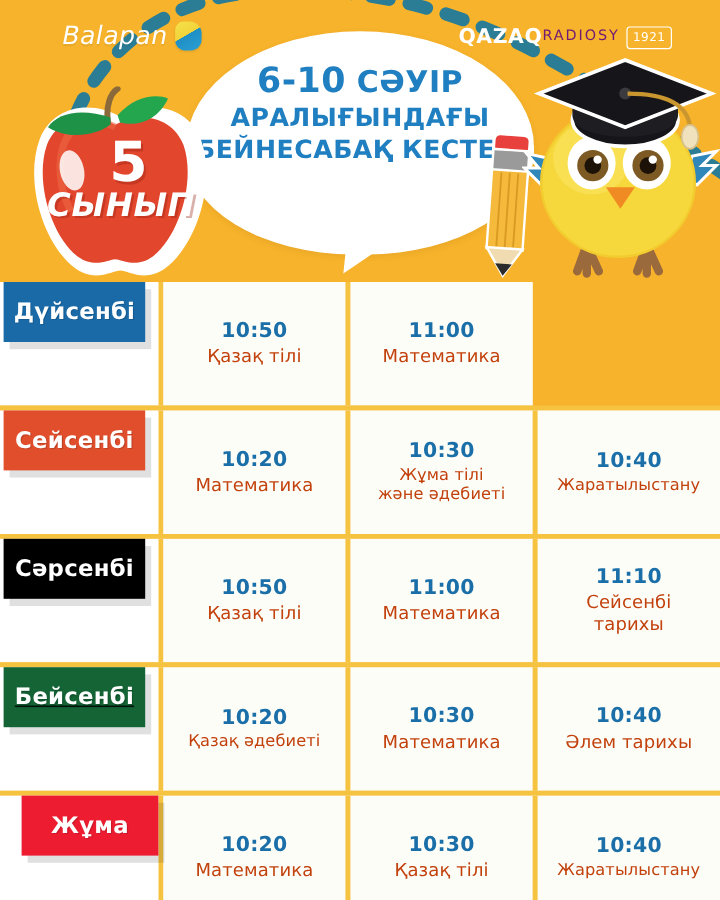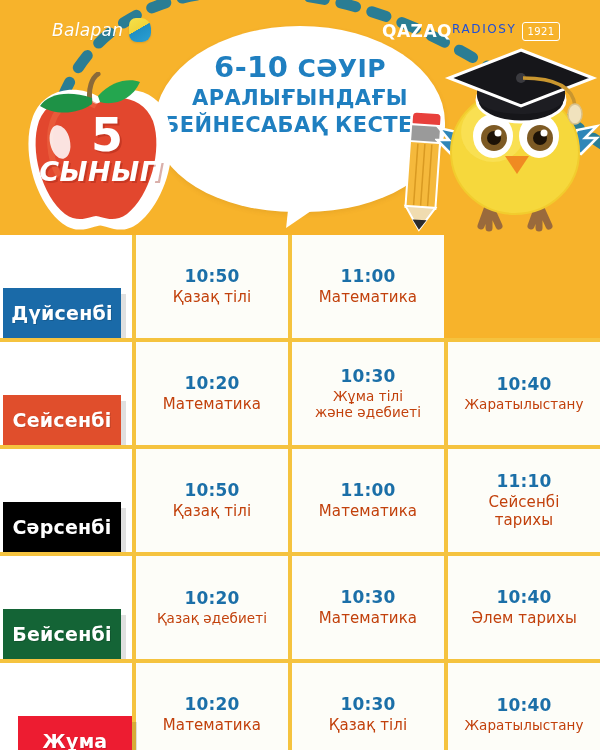--- a/index.html
+++ b/index.html
@@ -14,34 +14,34 @@
   .header{position:absolute;left:0;top:0;width:600px;height:235px;overflow:hidden;}
   .hdr-bg{position:absolute;inset:0;background:#f7b32b;}
 
   
   .dash-curve{position:absolute;left:-10px;top:-40px;width:620px;height:230px;pointer-events:none;}
 
   
   .balapan{position:absolute;left:52px;top:18px;display:flex;align-items:center;gap:6px;z-index:6;}
   .balapan-txt{
     font-family:"DejaVu Sans","Liberation Sans",sans-serif;
-    font-size:17px;color:#ffffff;font-style:italic;font-weight:400;
+    font-size:21px;color:#ffffff;font-style:italic;font-weight:400;
     letter-spacing:.3px;text-shadow:0 1px 1px rgba(0,0,0,.07);
   }
   .balapan-mark{
     width:22px;height:24px;border-radius:7px 10px 9px 8px;
     background:linear-gradient(150deg,#f5e14b 0%,#f2d43a 45%,#1f8fc4 46%,#2aa0d4 100%);
     box-shadow:0 1px 2px rgba(0,0,0,.12);
   }
 
   
   .qazaq{position:absolute;left:382px;top:22px;display:flex;align-items:center;gap:6px;z-index:6;}
   .qz-words{display:flex;flex-direction:row;line-height:1.02;}
   .qz-1{font-size:17px;font-weight:bold;color:#ffffff;letter-spacing:.5px;}
-  .qz-2{font-size:12px;font-weight:400;color:#1d4ed8;letter-spacing:1.6px;}
+  .qz-2{font-size:12px;font-weight:400;color:#701a75;letter-spacing:1.6px;}
   .qz-year{
     border:1.6px solid #ffffff;border-radius:3px;padding:4px 4px 3px;
     font-size:10px;color:#ffffff;letter-spacing:.4px;line-height:1;
   }
 
   
   .apple-wrap{position:absolute;left:12px;top:72px;width:168px;height:162px;z-index:7;}
   .badge-5{
     position:absolute;left:60px;top:40px;width:70px;text-align:center;
     font-size:46px;font-weight:bold;color:#ffffff;line-height:1;
@@ -77,21 +77,21 @@
 
   
   .chick{position:absolute;left:435px;top:28px;width:170px;height:212px;z-index:9;}
 
   
   .grid{position:absolute;left:0;top:235px;width:600px;height:515px;background:#f7b32b;}
   .row{position:relative;display:flex;height:103px;width:600px;}
   .row + .row{border-top:4px solid #f5c33f;}
   .daycell{
     position:relative;width:132px;flex:0 0 132px;
-    background:#ffffff;display:flex;align-items:flex-end;justify-content:center;
+    background:#ffffff;display:flex;align-items:flex-start;justify-content:center;
   }
   .daytag{
     position:relative;width:118px;height:50px;margin-left:-8px;
     display:flex;align-items:center;justify-content:center;
     box-shadow:5px 6px 0 rgba(0,0,0,.12);
   }
   .daytag span{
     color:#ffffff;font-size:19px;font-weight:bold;letter-spacing:.2px;
     text-shadow:1px 1px 0 rgba(0,0,0,.14);white-space:nowrap;
   }
@@ -266,21 +266,21 @@
         <div class="l-time">11:10</div>
         <div class="l-name">
             <div>Сейсенбі</div>
             <div>тарихы</div>
           </div>
       </div>
     </div>
 
     <div class="row">
       <div class="daycell">
-        <div class="daytag" style="background: rgb(20, 100, 54);">
+        <div class="daytag" style="background: rgb(20, 100, 54); text-decoration: underline;">
           <span>Бейсенбі</span>
         </div>
       </div>
       <div class="lesson">
         <div class="l-time">10:20</div>
         <div class="l-name small">Қазақ әдебиеті</div>
       </div>
       <div class="lesson">
         <div class="l-time">10:30</div>
         <div class="l-name">Математика</div>

